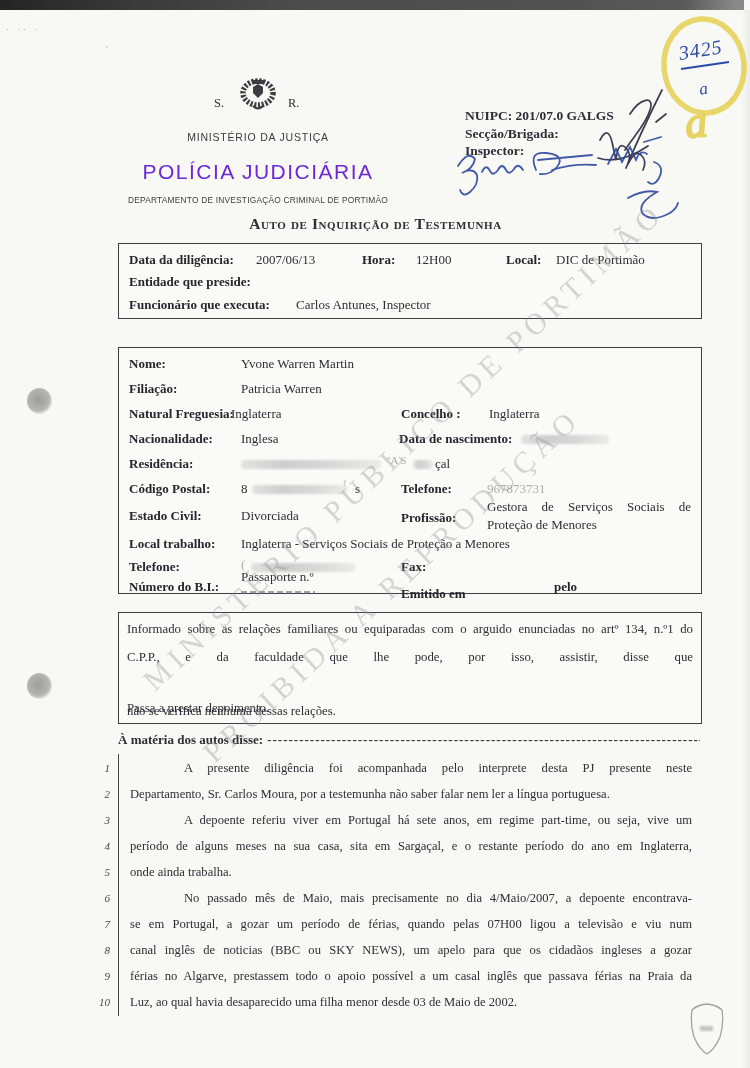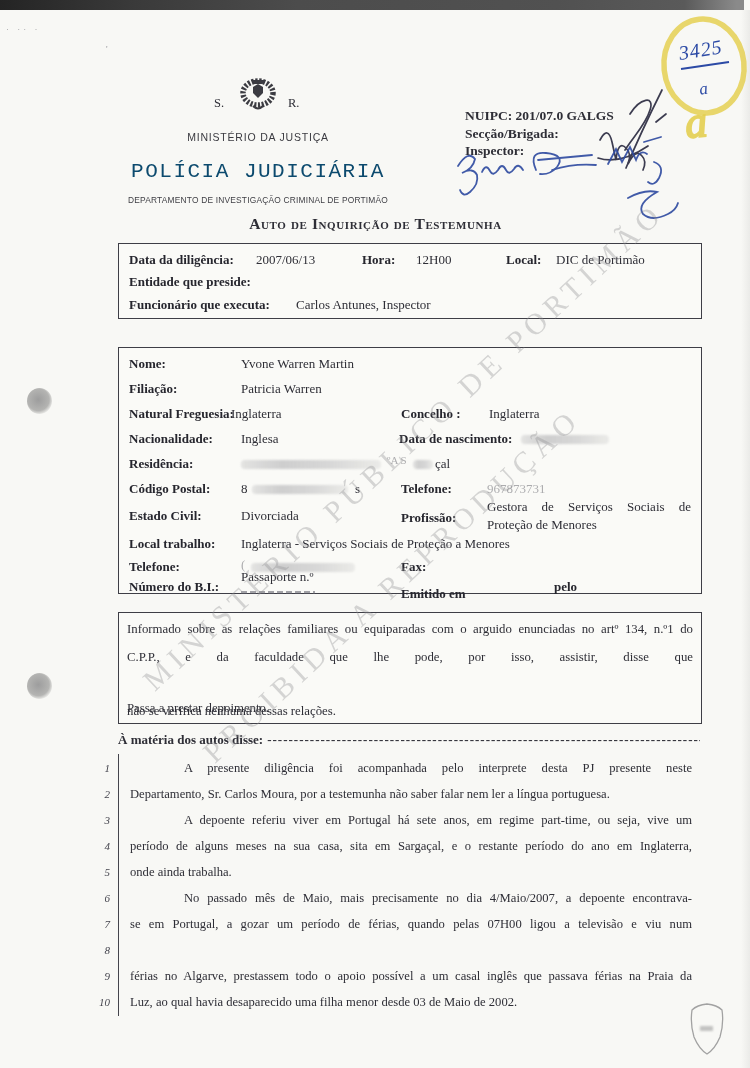--- a/index.html
+++ b/index.html
@@ -52,21 +52,21 @@
   <div class="abs" style="left:214px;top:96px;font-size:12.5px;">S.</div>
   <svg class="abs" style="left:234px;top:72px;filter:blur(.3px);" width="48" height="48" viewBox="0 0 48 48">
     <ellipse cx="24" cy="21" rx="15" ry="12" fill="none" stroke="#3c3c42" stroke-width="5.5" stroke-dasharray="2.2,1.6"></ellipse>
     <path d="M24 12 l5 3 v6 l-5 5 -5-5 v-6 z" fill="#3c3c42"></path>
     <path d="M17 8 h14 l-2.5 4 h-9 z" fill="#3c3c42"></path>
     <path d="M19 34 q5 5 10 0" stroke="#3c3c42" stroke-width="2" fill="none"></path>
   </svg>
   <div class="abs" style="left:288px;top:96px;font-size:12.5px;">R.</div>
 
   <div class="abs sans ctr" style="left:148px;top:131px;width:220px;font-size:10.5px;letter-spacing:.8px;color:#3a3a40;">MINISTÉRIO DA JUSTIÇA</div>
-  <div class="abs sans ctr" style="left:123px;top:160px;width:270px;font-size:21px;letter-spacing:1.5px;color:#0c4a6e;font-family:Liberation Mono, monospace;">POLÍCIA JUDICIÁRIA</div>
+  <div class="abs sans ctr" style="left:123px;top:160px;width:270px;font-size:21px;letter-spacing:1.5px;color:#6d28d9;">POLÍCIA JUDICIÁRIA</div>
   <div class="abs sans ctr" style="left:128px;top:195px;width:260px;font-size:8.4px;letter-spacing:.2px;color:#404046;">DEPARTAMENTO DE INVESTIGAÇÃO CRIMINAL DE PORTIMÃO</div>
 
   <div class="abs" style="left:465px;top:98px;line-height:17.5px;font-size:13.5px;margin-top:9px;">
     <div class="b nw">NUIPC: 201/07.0 GALGS</div>
     <div class="b nw">Secção/Brigada:</div>
     <div class="b nw">Inspector:</div>
   </div>
 
   <svg class="abs" style="left:440px;top:78px;" width="310" height="150" viewBox="0 0 310 150">
     <g stroke="#23233a" stroke-width="1.7" fill="none" stroke-linecap="round" opacity=".88">
@@ -187,20 +187,21 @@
   <div class="abs lnum" style="top:963px;">9</div>
   <div class="abs lnum" style="top:989px;">10</div>
 
   <div class="abs trow ind just" style="top:755px;">A presente diligência foi acompanhada pelo interprete desta PJ presente neste</div>
   <div class="abs trow" style="top:781px;">Departamento, Sr. Carlos Moura, por a testemunha não saber falar nem ler a língua portuguesa.</div>
   <div class="abs trow ind just" style="top:807px;">A depoente referiu viver em Portugal há sete anos, em regime part-time, ou seja, vive um</div>
   <div class="abs trow just" style="top:833px;">período de alguns meses na sua casa, sita em Sargaçal, e o restante período do ano em Inglaterra,</div>
   <div class="abs trow" style="top:859px;">onde ainda trabalha.</div>
   <div class="abs trow ind just" style="top:885px;">No passado mês de Maio, mais precisamente no dia 4/Maio/2007, a depoente encontrava-</div>
   <div class="abs trow just" style="top:911px;">se em Portugal, a gozar um período de férias, quando pelas 07H00 ligou a televisão e viu num</div>
+  <div class="abs trow just" style="top:937px;">canal inglês de noticias (BBC ou SKY NEWS), um apelo para que os cidadãos ingleses a gozar</div>
   <div class="abs trow just" style="top:963px;">férias no Algarve, prestassem todo o apoio possível a um casal inglês que passava férias na Praia da</div>
   <div class="abs trow" style="top:989px;">Luz,  ao qual havia desaparecido uma filha menor desde 03 de Maio de 2002.</div>
 
   <span class="wm" style="left:148px;top:668px;">MINISTÉRIO PÚBLICO DE PORTIMÃO</span>
   <span class="wm" style="left:208px;top:740px;">PROIBIDA A REPRODUÇÃO</span>
 
   <svg class="abs" style="left:684px;top:1000px;" width="46" height="60" viewBox="0 0 46 60">
     <path d="M23 4 Q33 5 38 10 Q40 24 36 37 Q31 49 23 54 Q15 49 10 37 Q6 24 8 10 Q13 5 23 4 Z" fill="none" stroke="#a2a2a2" stroke-width="1.3"></path>
     <rect x="16" y="26" width="13" height="5" fill="#8f8f8f" opacity=".5" style="filter:blur(1px);"></rect>
   </svg>

